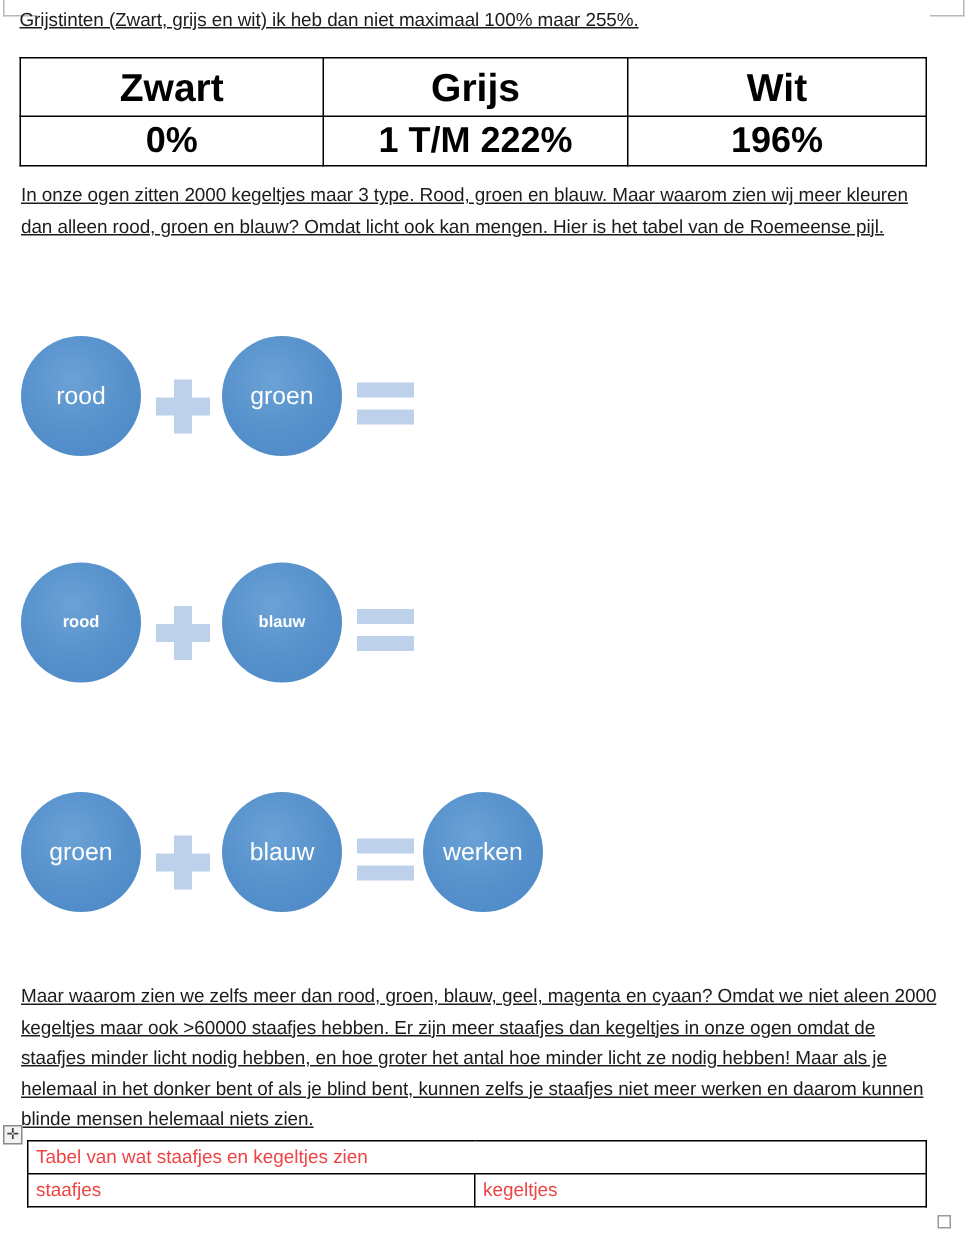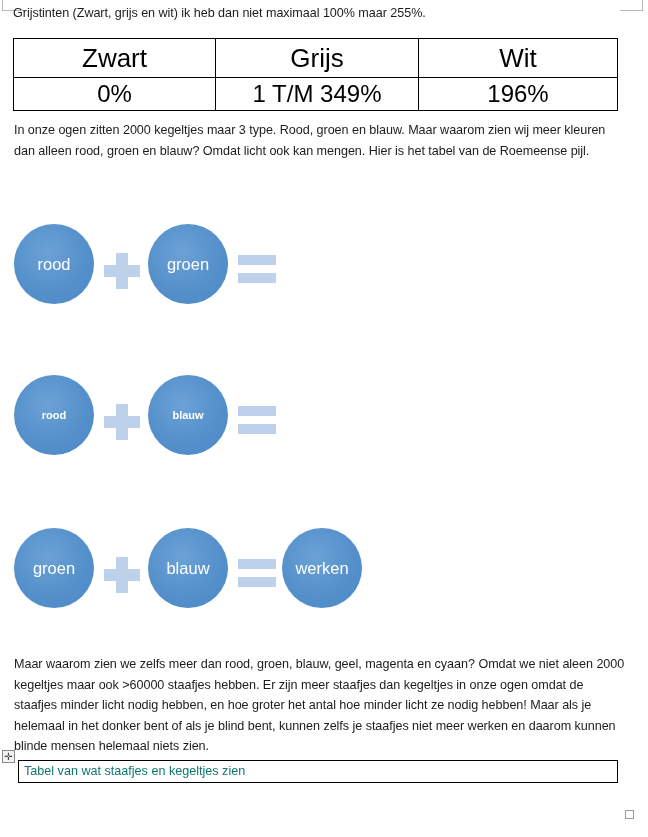--- a/index.html
+++ b/index.html
@@ -28,20 +28,21 @@
   .margin-mark.tl { left: 2px;  top: -12px;  border-width: 0 0 1px 1px; }
   .margin-mark.tr { right: 5px; top: -12px;  border-width: 0 1px 1px 0; }
 
   
   .para {
     position: absolute;
     font-size: 12.6px;
     line-height: 20.5px;
     color: #1c1c1c;
     letter-spacing: -0.05px;
+    text-decoration: underline;
   }
 
   #intro-line { left: 13px; top: 3px; width: 620px; }
 
   #para-cones {
     left: 14px; top: 120px; width: 594px;
   }
 
   #para-rods {
     left: 14px; top: 654px; width: 614px;
@@ -53,21 +54,21 @@
     left: 13px;
     top: 38px;
     width: 604px;
     border-collapse: collapse;
     table-layout: fixed;
   }
   .gs-table td {
     border: 1.3px solid #000000;
     text-align: center;
     font-size: 26px;
-    font-weight: 400;
+    font-weight: 700;
     color: #000;
     padding: 0;
     line-height: 1.0;
   }
   .gs-table tr.head td { height: 38px; }
   .gs-table tr.body td { height: 32px; font-size: 24px; }
   .gs-table col.c1 { width: 202px; }
   .gs-table col.c2 { width: 203px; }
   .gs-table col.c3 { width: 199px; }
 
@@ -142,21 +143,21 @@
     position: absolute;
     left: 18px;
     top: 760px;
     width: 599px;
     border-collapse: collapse;
     table-layout: fixed;
   }
   .rc-table td {
     border: 1.3px solid #000000;
     font-size: 12.6px;
-    color: #0f766e;
+    color: #ef4444;
     padding: 1px 5px 2px 5px;
     height: 18px;
     vertical-align: middle;
   }
   .rc-table col.r1 { width: 298px; }
   .rc-table col.r2 { width: 301px; }
 
   .caret {
     display: inline-block;
     width: 1px;
@@ -207,21 +208,21 @@
       <col class="c3">
     </colgroup>
   <tbody>
     <tr class="head">
       <td>Zwart</td>
       <td>Grijs</td>
       <td>Wit</td>
     </tr>
     <tr class="body">
       <td>0%</td>
-      <td>1 T/M 349%</td>
+      <td>1 T/M 222%</td>
       <td>196%</td>
     </tr>
   </tbody>
 </table>
 
 <div class="para" id="para-cones">In onze ogen zitten 2000 kegeltjes maar 3 type. Rood, groen en blauw. Maar waarom zien wij meer kleuren dan alleen rood, groen en blauw? Omdat licht ook kan mengen. Hier is het tabel van de Roemeense pijl.</div>
 
 <div class="mix-row big" id="mix-row-0">
   <div class="circle op1">
     <span class="lbl">rood</span>
@@ -273,16 +274,20 @@
 
 <table class="rc-table">
   <colgroup>
       <col class="r1">
       <col class="r2">
     </colgroup>
   <tbody>
     <tr>
       <td colspan="2">Tabel van wat staafjes en kegeltjes zien</td>
     </tr>
+    <tr>
+      <td>staafjes</td>
+      <td>kegeltjes</td>
+    </tr>
   </tbody>
 </table>
 
 <div class="table-resize-handle"></div>
 
 </body></html>

